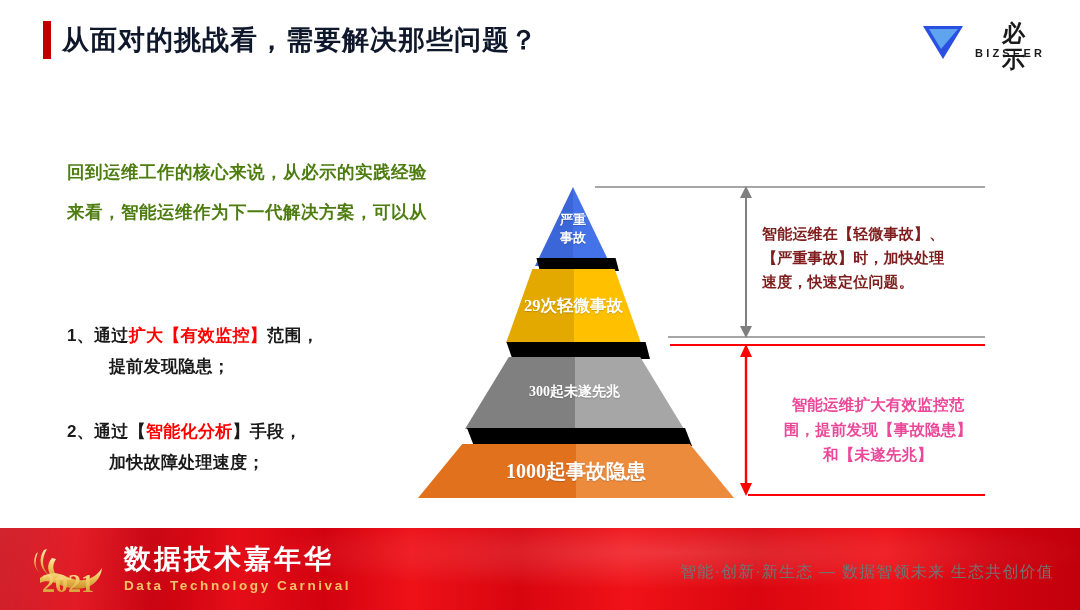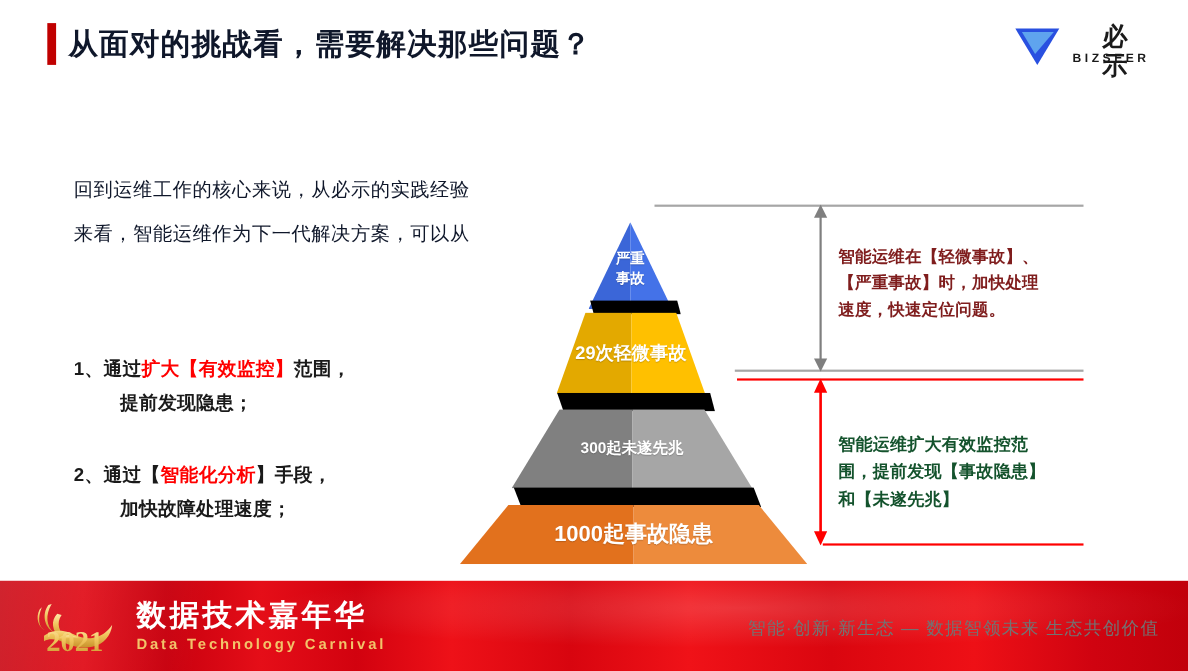--- a/index.html
+++ b/index.html
@@ -32,34 +32,34 @@
   }
   #logo-text-en{
     position:absolute;left:53px;top:27px;
     font-size:11px;font-weight:bold;color:#1a1a1a;letter-spacing:3.2px;
     line-height:12px;
   }
 
   
   #left-copy{position:absolute;left:67px;top:152px;width:430px;}
   .para-line{
-    font-size:17.5px;color:#0f172a;font-weight:normal;
+    font-size:17.5px;color:#4d7c0f;font-weight:bold;
     line-height:40px;white-space:nowrap;letter-spacing:0.5px;
   }
   #points{position:absolute;left:67px;top:288px;width:430px;}
   .point{margin-bottom:34px;margin-top:32px;}
   .point-line{
     font-size:17px;color:#1a1a1a;font-weight:bold;
     line-height:31px;white-space:nowrap;letter-spacing:0.3px;
   }
   .point-line.indent{padding-left:42px;}
   .hl-red{color:#FF0000;}
 
   
-  #pyramid{position:absolute;left:405px;top:194px;width:340px;height:320px;}
+  #pyramid{position:absolute;left:405px;top:179px;width:340px;height:320px;font-family:Liberation Serif, serif;}
   .lvl{position:absolute;}
   .lvl .face{position:absolute;inset:0;}
   .lvl .half-l,.lvl .half-r{position:absolute;top:0;bottom:0;width:50%;}
   .lvl .half-l{left:0;}
   .lvl .half-r{right:0;}
   .lvl .label{
     position:absolute;left:0;right:0;
     text-align:center;color:#ffffff;font-weight:bold;
     text-shadow:0 1px 1px rgba(0,0,0,.18);
   }
@@ -109,22 +109,23 @@
   #arrow-gray{position:absolute;left:738px;top:186px;width:16px;height:152px;}
   #arrow-red{position:absolute;left:738px;top:344px;width:16px;height:152px;}
 
   #ann-gray-text{
     position:absolute;left:762px;top:222px;width:232px;
     font-size:15px;color:#7f1d1d;font-weight:bold;line-height:24px;
     letter-spacing:0.2px;
   }
   #ann-blue-text{
     position:absolute;left:762px;top:392px;width:232px;
-    font-size:15.5px;color:#14532d;font-weight:bold;line-height:25px;
+    font-size:15.5px;color:#ec4899;font-weight:bold;line-height:25px;
     letter-spacing:0.2px;
+    text-align:center;
   }
 
   
   #footer{
     position:absolute;left:0;top:528px;width:1080px;height:82px;
     background:
       linear-gradient(90deg,
         #C9000C 0%, #E00914 7%, #C8000E 14%, #E50E18 22%,
         #D2020F 30%, #EE1118 38%, #D8050F 48%, #F01218 58%,
         #DA060F 70%, #EE1016 82%, #D00310 92%, #C1000B 100%);

